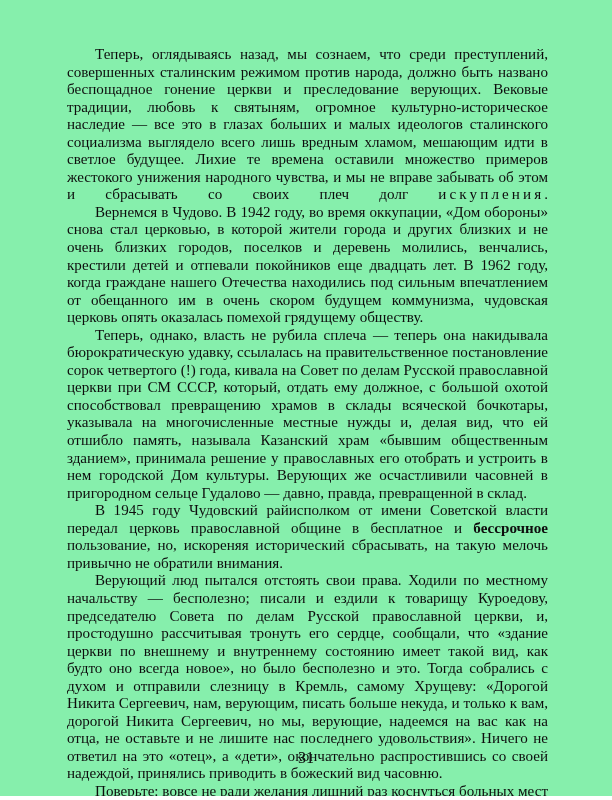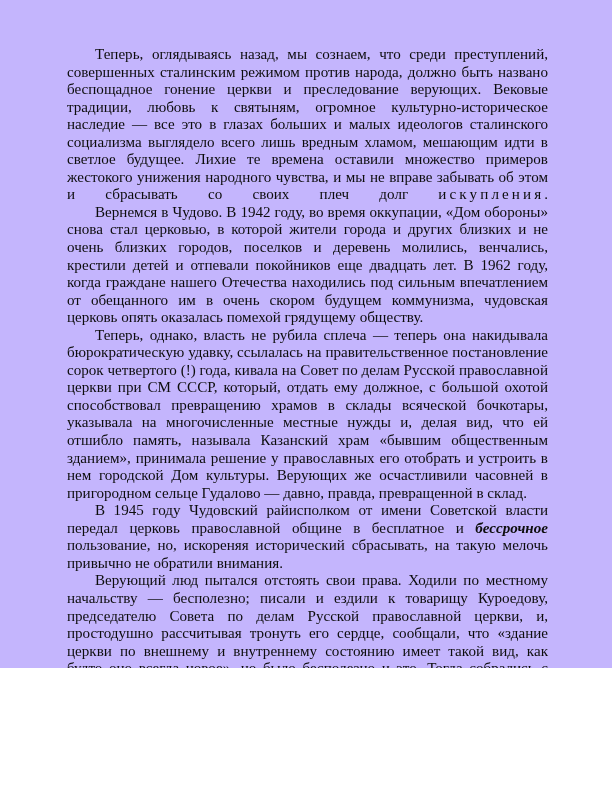--- a/index.html
+++ b/index.html
@@ -3,22 +3,22 @@
 <meta charset="utf-8">
 <style>
   html, body {
     margin: 0;
     padding: 0;
     background: #ffffff;
   }
   .page {
     position: relative;
     width: 612px;
-    height: 668px;
-    background: #c4b5fd;
+    height: 796px;
+    background: #86efac;
     overflow: hidden;
     box-sizing: border-box;
   }
   .text-block {
     position: absolute;
     left: 67px;
     top: 46px;
     width: 481px;
     font-family: "Liberation Serif", "DejaVu Serif", serif;
     font-size: 15.1px;
@@ -33,21 +33,20 @@
     text-indent: 28px;
     text-align: justify;
     text-align-last: left;
     hyphens: none;
   }
   .para.last-justified {
     text-align-last: justify;
   }
   b.bold-word {
     font-weight: bold;
-    font-style: italic;
   }
   span.spaced {
     letter-spacing: 3.1px;
   }
   .folio {
     position: absolute;
     left: 0;
     top: 737px;
     width: 612px;
     text-align: center;

